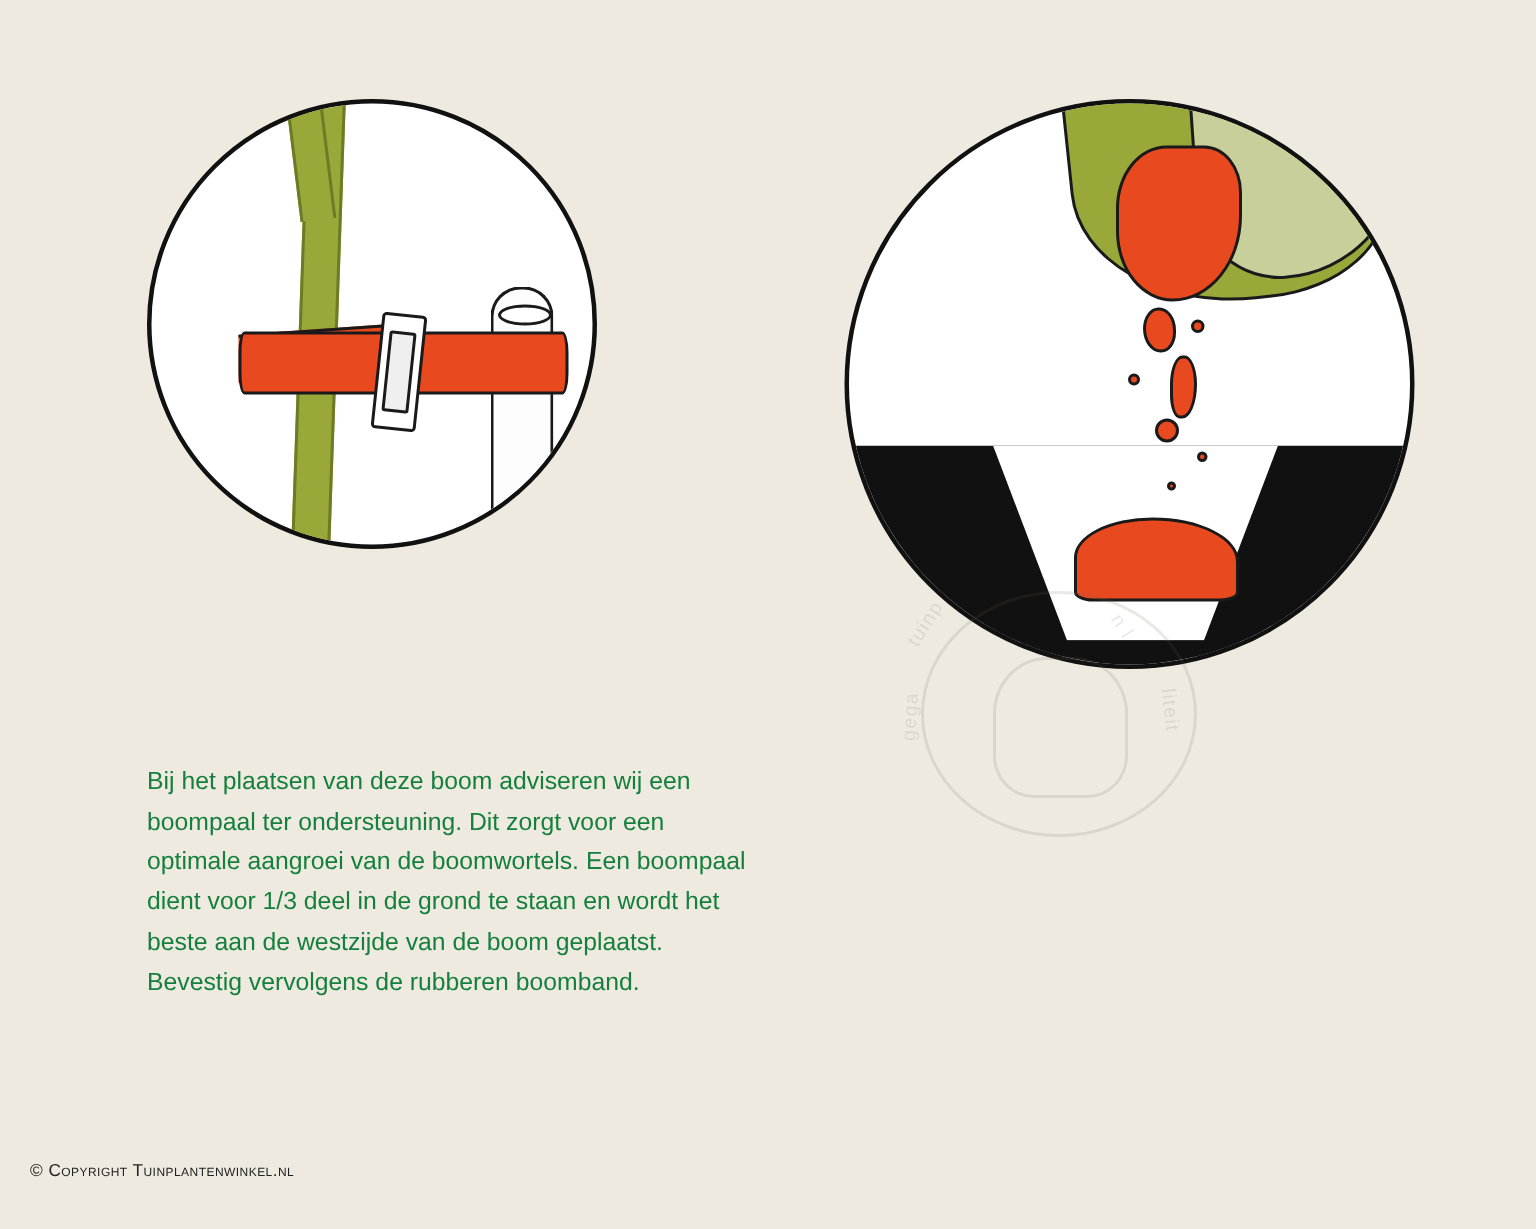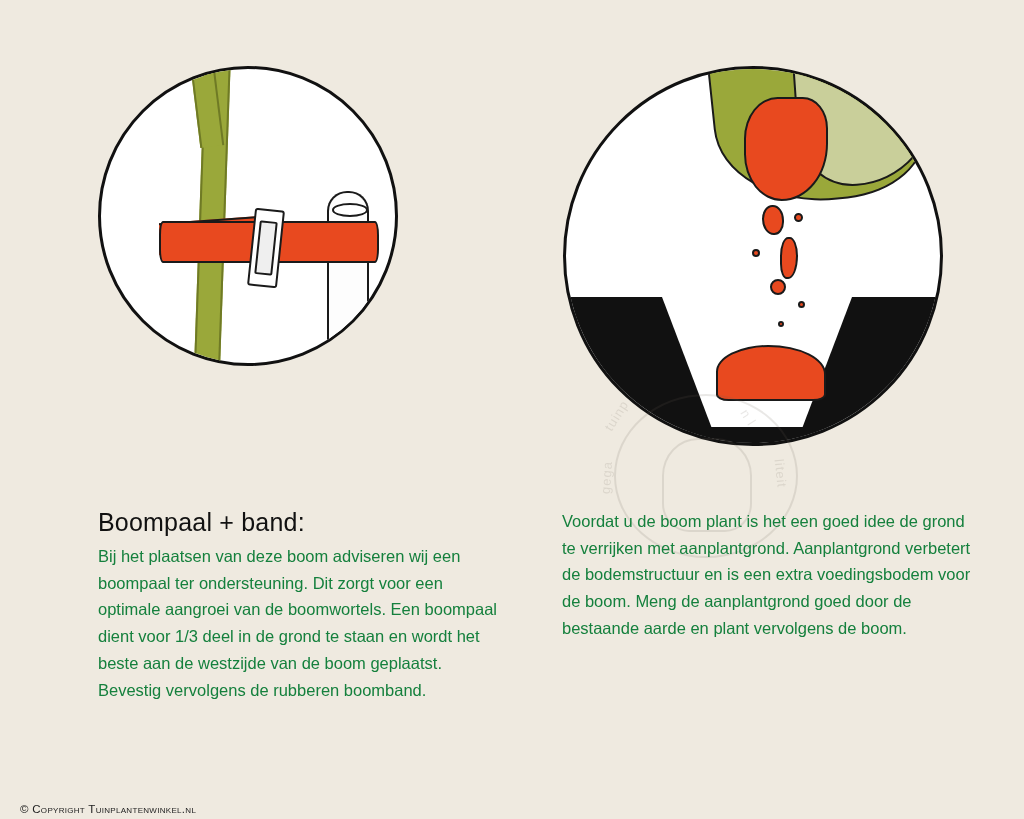--- a/index.html
+++ b/index.html
@@ -266,21 +266,21 @@
   .body {
     font-size: 16.5px;
     line-height: 1.62;
     margin: 0;
     color: #15803d;
   }
 
   .copyright {
     position: absolute;
     left: 20px;
-    bottom: 4px;
+    bottom: 32px;
     font-size: 11.5px;
     color: #222222;
     font-variant: small-caps;
     letter-spacing: 0.3px;
   }
 </style>
 </head>
 <body>
 
 <div class="canvas">
@@ -322,23 +322,21 @@
   <div class="watermark">
     <div class="wm-ring"></div>
     <div class="wm-hand"></div>
     <div class="wm-text wm-t1">tuinp</div>
     <div class="wm-text wm-t2">gega</div>
     <div class="wm-text wm-t3">n l</div>
     <div class="wm-text wm-t4">liteit</div>
   </div>
 
   <div class="textblock tb-left">
-    <h2 class="heading">Boompaal + band:</h2>
     <p class="body">Bij het plaatsen van deze boom adviseren wij een boompaal ter ondersteuning. Dit zorgt voor een optimale aangroei van de boomwortels. Een boompaal dient voor 1/3 deel in de grond te staan en wordt het beste aan de westzijde van de boom geplaatst. Bevestig vervolgens de rubberen boomband.</p>
   </div>
 
   <div class="textblock tb-right">
-    <p class="body">Voordat u de boom plant is het een goed idee de grond te verrijken met aanplantgrond. Aanplantgrond verbetert de bodemstructuur en is een extra voedingsbodem voor de boom. Meng de aanplantgrond goed door de bestaande aarde en plant vervolgens de boom.</p>
   </div>
 
   <div class="copyright">© Copyright Tuinplantenwinkel.nl</div>
 
 </div>
 
 </body></html>

